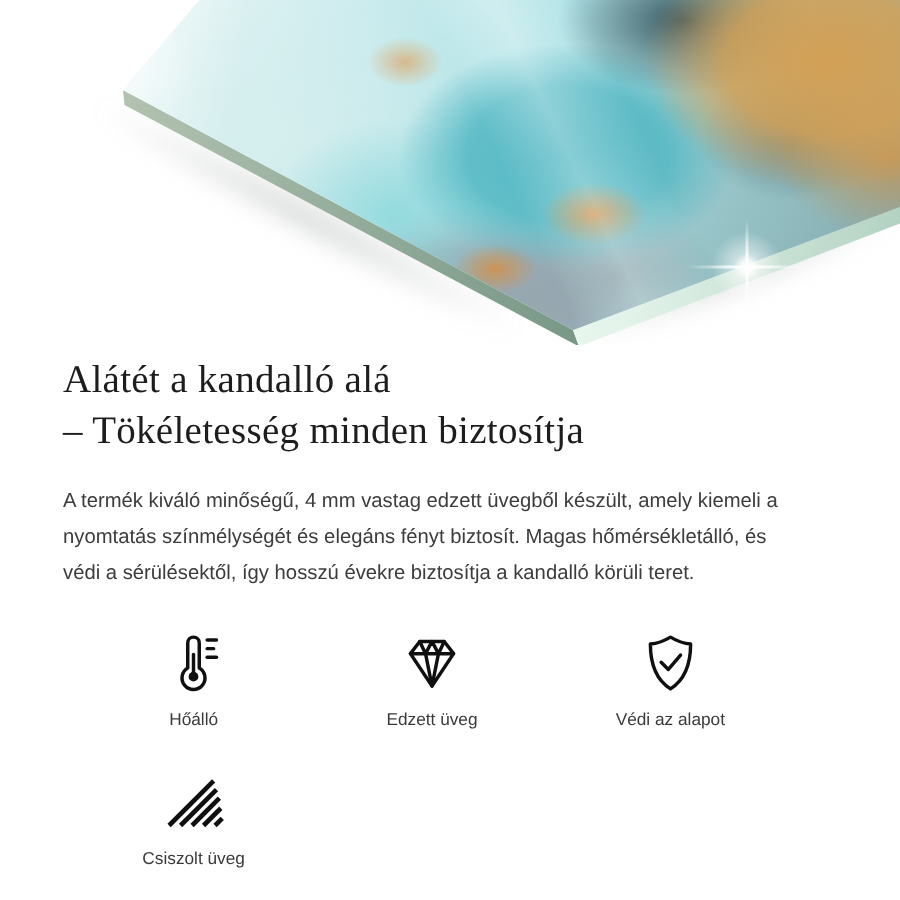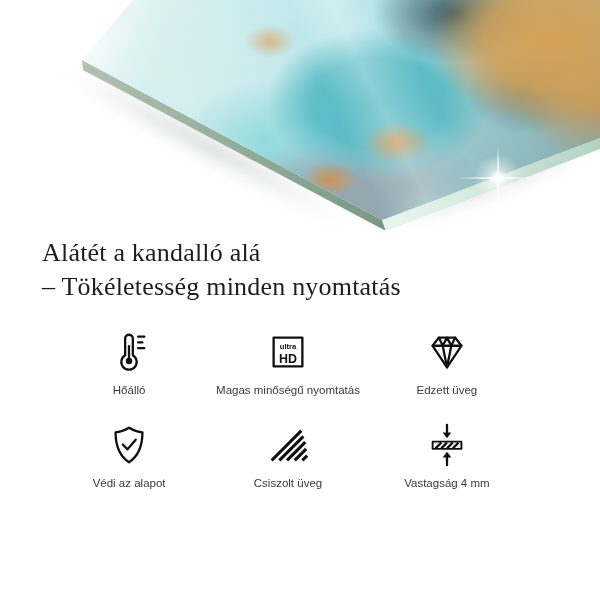--- a/index.html
+++ b/index.html
@@ -75,45 +75,38 @@
   <div class="shadow shadow-right"></div>
   <div class="glass-edge-left"></div>
   <div class="glass-edge-right"></div>
   <div class="glass-face"></div>
   <div class="sparkle"></div>
 </div>
 
 <div class="content">
   <h1>
     <span>Alátét a kandalló alá</span><br>
-    <span>– Tökéletesség minden nyomtatás</span>
+    <span>– Tökéletesség minden biztosítja</span>
   </h1>
+  <p class="desc">A termék kiváló minőségű, 4 mm vastag edzett üvegből készült, amely kiemeli a nyomtatás színmélységét és elegáns fényt biztosít. Magas hőmérsékletálló, és védi a sérülésektől, így hosszú évekre biztosítja a kandalló körüli teret.</p>
 
   <div class="features">
 
     <div class="feature">
       <svg viewBox="0 0 48 48">
         <path d="M20 10 a4 4 0 0 1 8 0 V27.5 a8 8 0 1 1 -8 0 Z"></path>
         <circle cx="24" cy="33.5" r="3.4" class="fill"></circle>
         <line x1="24" y1="18" x2="24" y2="30"></line>
         <line x1="33.5" y1="8" x2="40" y2="8"></line>
         <line x1="33.5" y1="14" x2="38" y2="14"></line>
         <line x1="33.5" y1="20" x2="40" y2="20"></line>
       </svg>
       <div class="label">Hőálló</div>
     </div>
 
-    <div class="feature">
-      <svg viewBox="0 0 48 48">
-        <rect x="9" y="9" width="30" height="30"></rect>
-        <text x="24" y="21" font-size="8" text-anchor="middle" class="icontext">ultra</text>
-        <text x="24" y="35" font-size="13" text-anchor="middle" class="icontext">HD</text>
-      </svg>
-      <div class="label">Magas minőségű nyomtatás</div>
-    </div>
 
     <div class="feature">
       <svg viewBox="0 0 48 48">
         <path d="M15.5 9 H32.5 L39 17.5 L24 40 L9 17.5 Z"></path>
         <line x1="9" y1="17.5" x2="39" y2="17.5"></line>
         <path d="M15.5 9 L19.5 17.5 L24 9 L28.5 17.5 L32.5 9"></path>
         <path d="M19.5 17.5 L24 40 L28.5 17.5"></path>
       </svg>
       <div class="label">Edzett üveg</div>
     </div>
@@ -132,31 +125,15 @@
           <line x1="7" y1="40" x2="38" y2="9"></line>
           <line x1="15" y1="40" x2="40" y2="15"></line>
           <line x1="23" y1="40" x2="42" y2="21"></line>
           <line x1="31" y1="40" x2="43" y2="28"></line>
           <line x1="39" y1="40" x2="44" y2="35"></line>
         </g>
       </svg>
       <div class="label">Csiszolt üveg</div>
     </div>
 
-    <div class="feature">
-      <svg viewBox="0 0 48 48">
-        <line x1="24" y1="3" x2="24" y2="11"></line>
-        <path d="M19.5 11 L24 17 L28.5 11 Z" class="fill"></path>
-        <line x1="24" y1="45" x2="24" y2="37"></line>
-        <path d="M19.5 37 L24 31 L28.5 37 Z" class="fill"></path>
-        <rect x="9" y="20.5" width="30" height="7.5" stroke-width="2"></rect>
-        <g stroke-width="2.4" stroke-linecap="butt">
-          <line x1="12" y1="27.5" x2="18" y2="21.5"></line>
-          <line x1="18" y1="27.5" x2="24" y2="21.5"></line>
-          <line x1="24" y1="27.5" x2="30" y2="21.5"></line>
-          <line x1="30" y1="27.5" x2="36" y2="21.5"></line>
-        </g>
-      </svg>
-      <div class="label">Vastagság 4 mm</div>
-    </div>
 
   </div>
 </div>
 
 </body></html>

